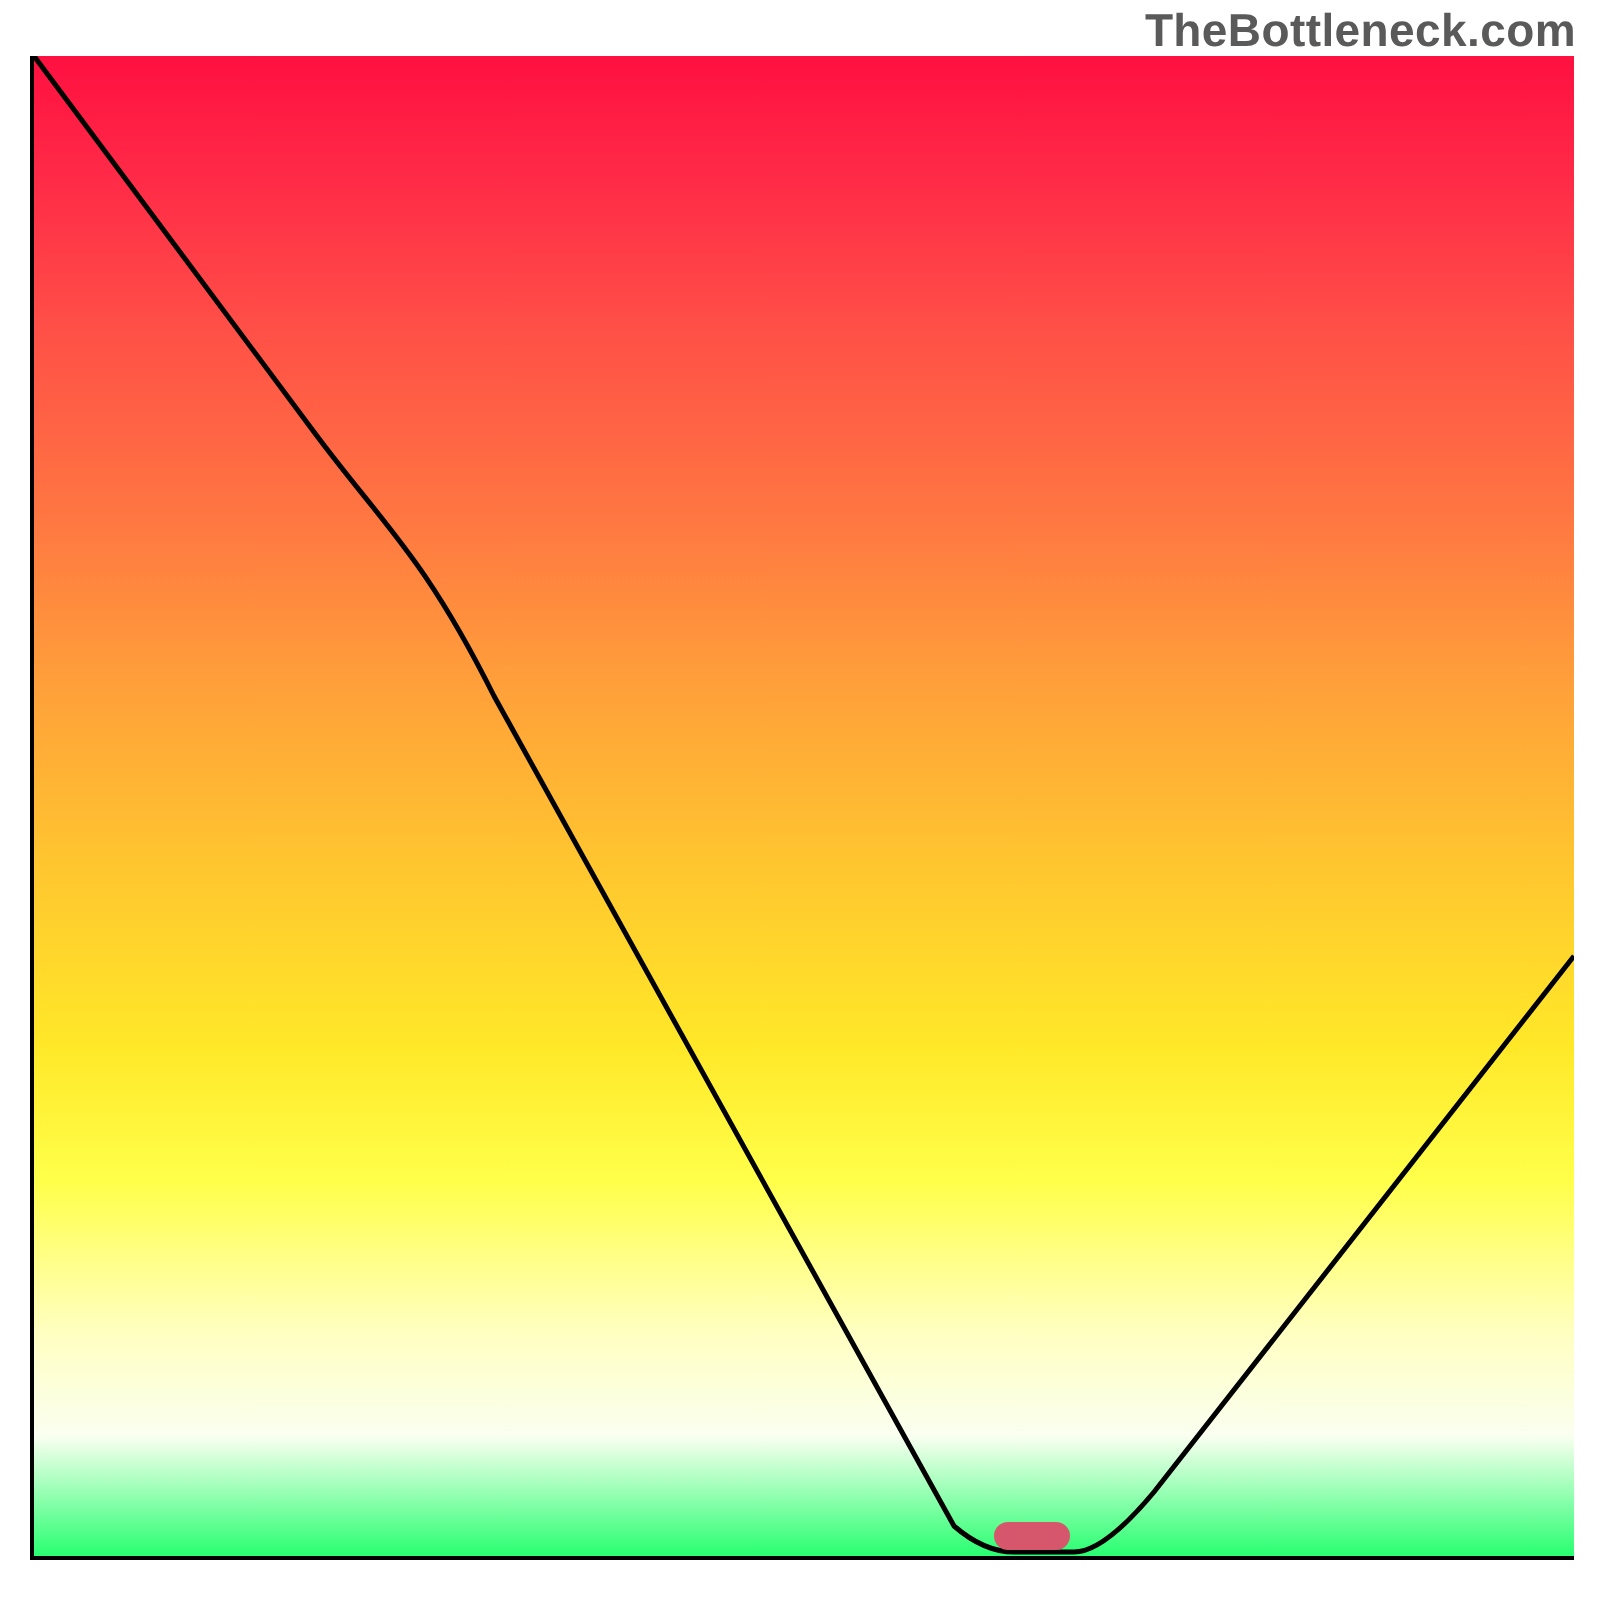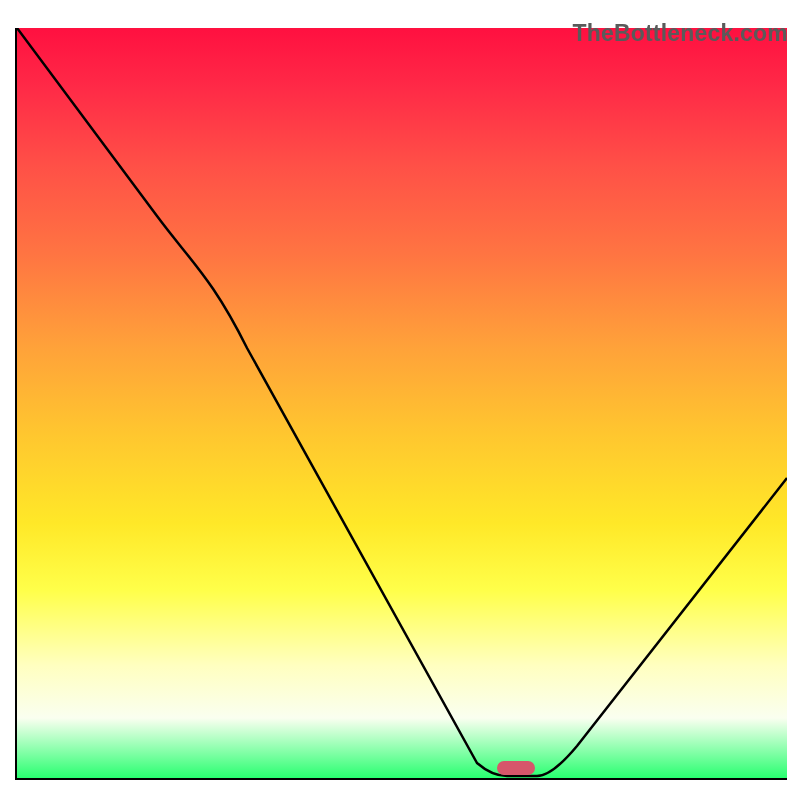--- a/index.html
+++ b/index.html
@@ -10,21 +10,21 @@
     font-family: Arial, sans-serif;
     background: #fff;
   }
   .wrapper {
     position: relative;
     width: 800px;
     height: 800px;
   }
   .watermark {
     position: absolute;
-    top: 20px;
+    top: 2px;
     right: 12px;
     font-size: 23px;
     font-weight: bold;
     color: #5a5a5a;
     letter-spacing: 0.2px;
     z-index: 10;
   }
   .plot-area {
     position: absolute;
     left: 15px;

